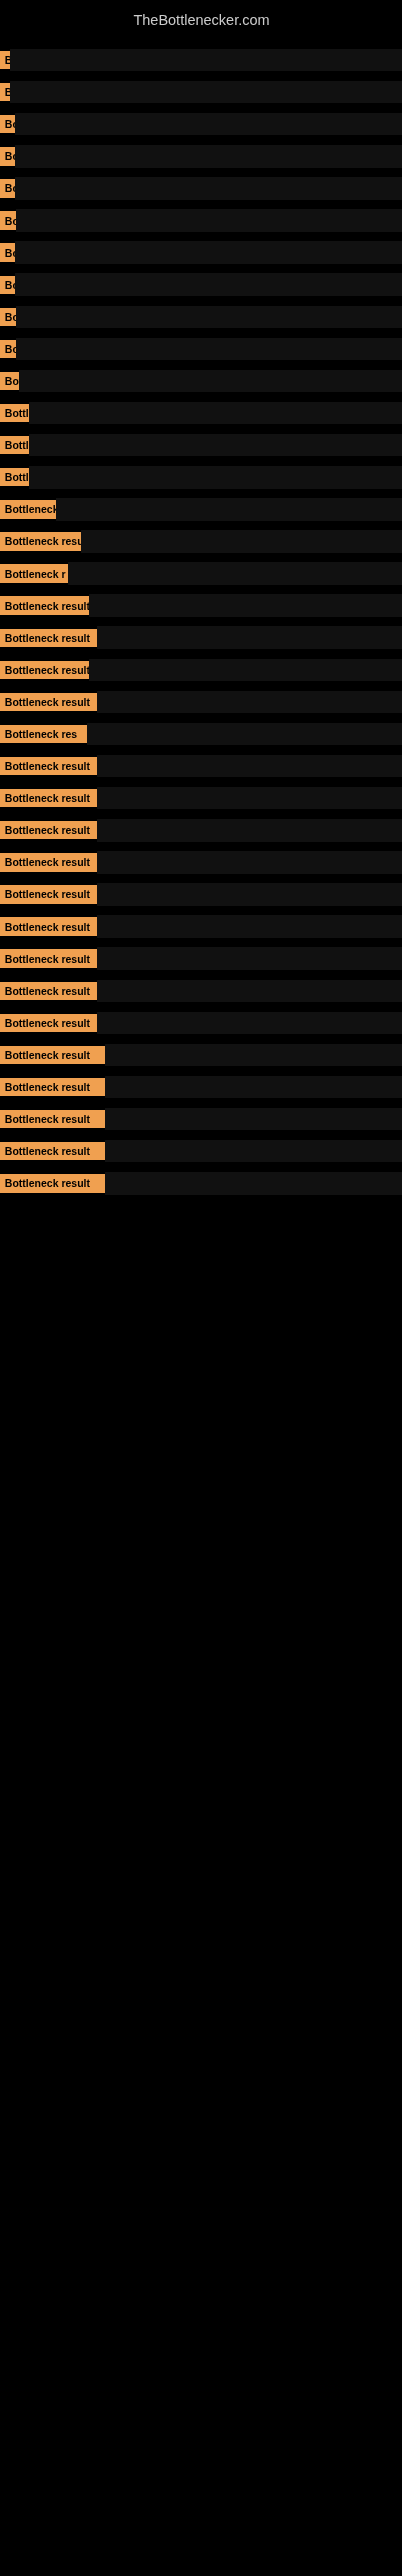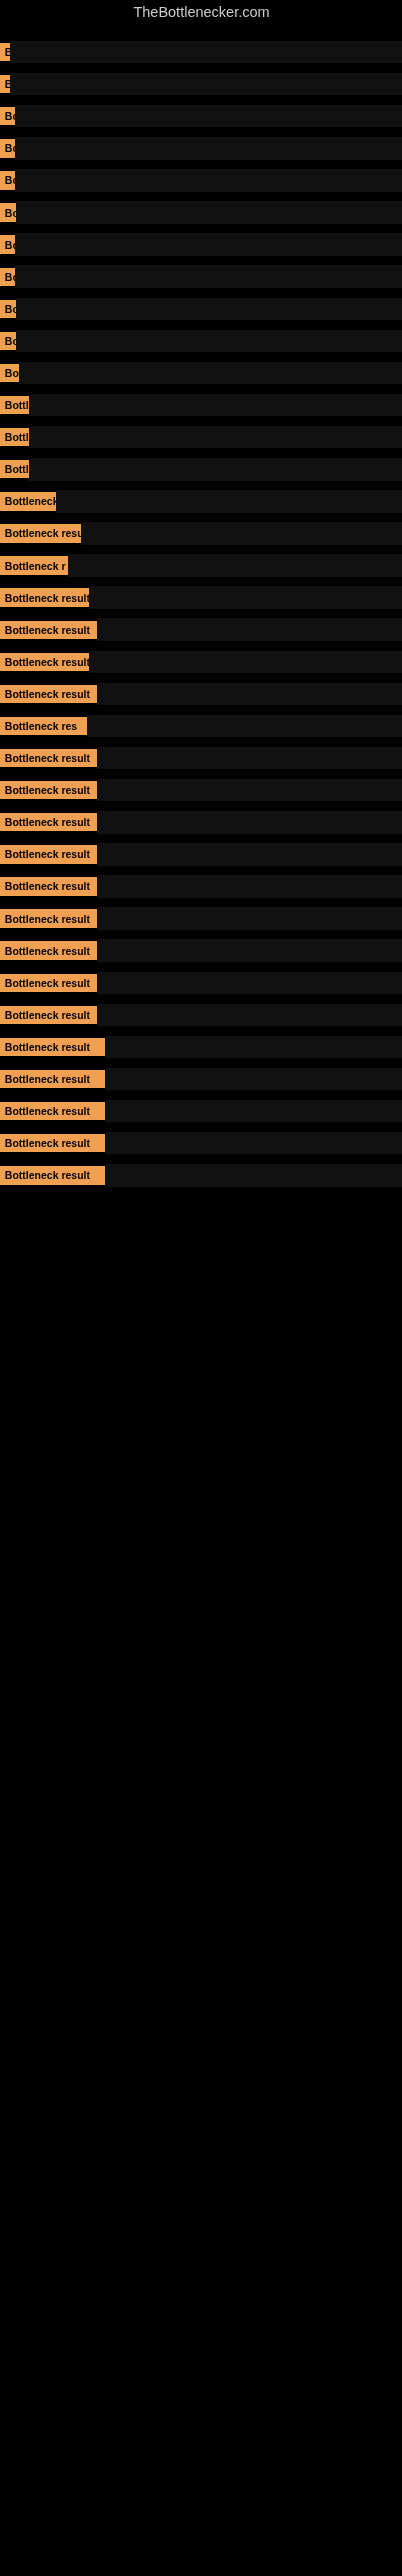--- a/index.html
+++ b/index.html
@@ -13,21 +13,21 @@
       font-family: Arial, sans-serif;
       width: 403px;
       min-height: 2576px;
       position: relative;
     }
 
     .site-title {
       color: #cccccc;
       font-size: 14.5px;
       text-align: center;
-      padding: 4px 0 16px 0;
+      padding: 12px 0 16px 0;
     }
 
     .container {
       display: flex;
       flex-direction: column;
       gap: 0px;
       padding: 0 0 16px 0;
     }
 
     .result-row {

